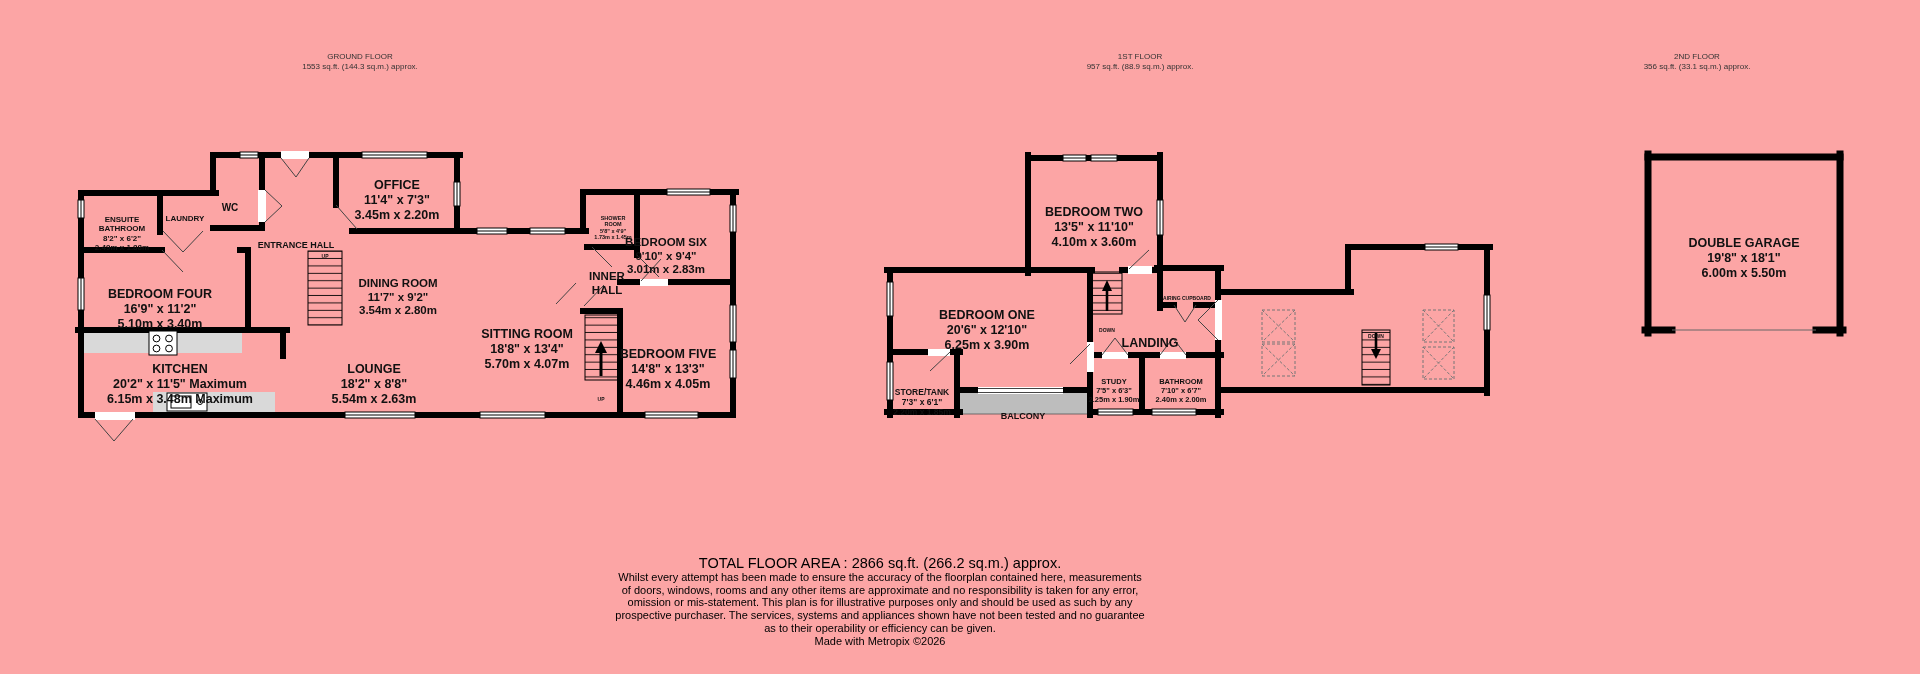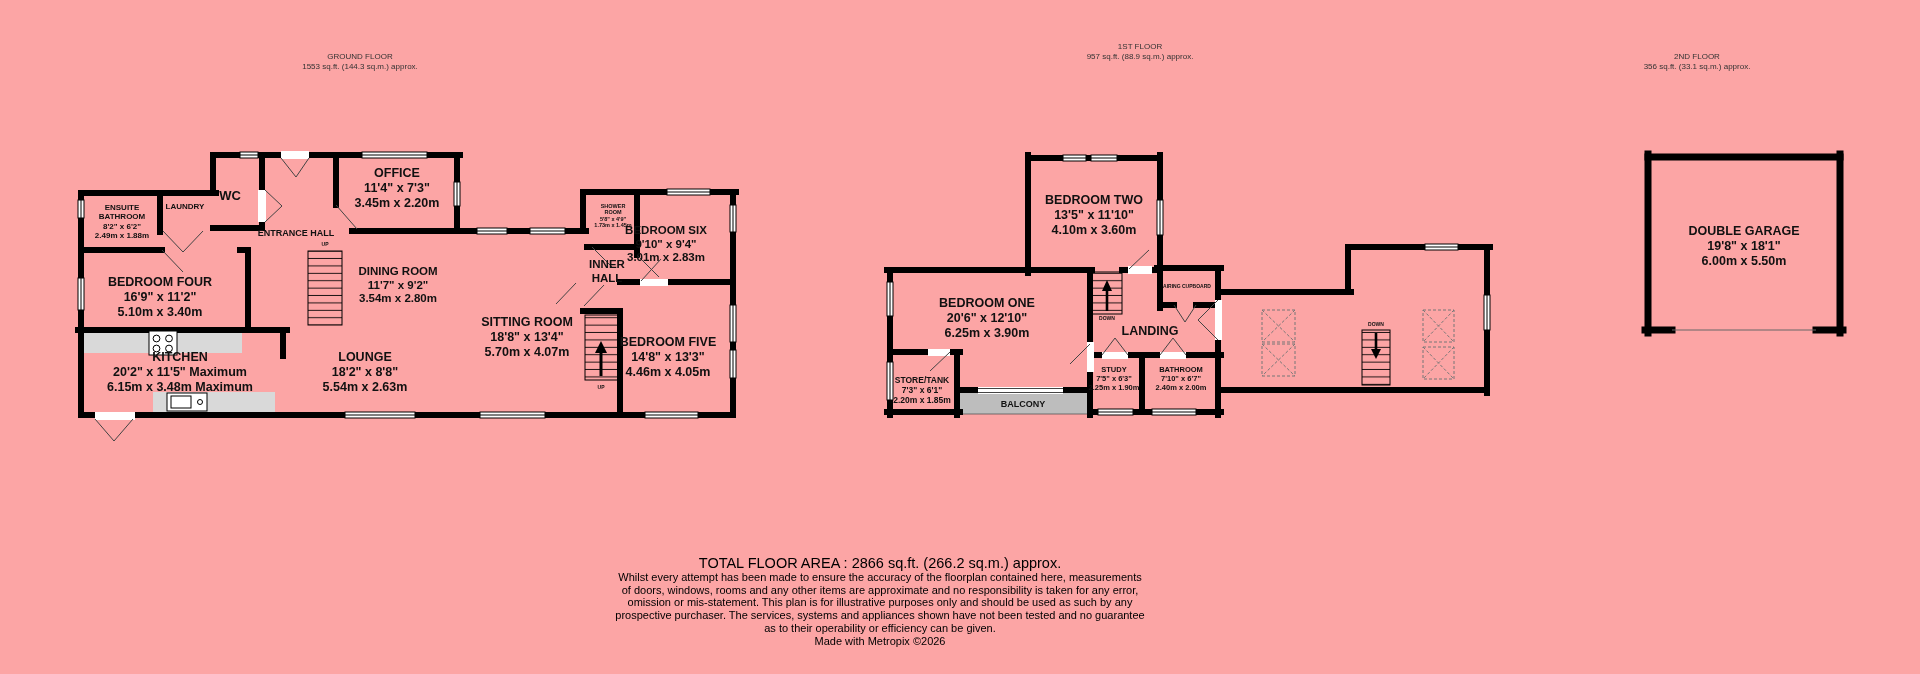--- a/index.html
+++ b/index.html
@@ -1,20 +1,20 @@
 <!DOCTYPE html>
 <html><head>
 <meta charset="utf-8">
 <style>
   html,body{margin:0;padding:0;background:#fff;}
   #canvas{position:relative;width:1920px;height:674px;background:#fca5a5;overflow:hidden;
           font-family:"Liberation Sans",sans-serif;color:#111;}
   svg{position:absolute;left:0;top:0;}
   .lbl{position:absolute;transform:translate(-50%,-50%);text-align:center;font-weight:bold;
-       white-space:nowrap;line-height:1.18;color:#111;z-index:5;}
+       white-space:nowrap;line-height:1.18;color:#111;z-index:5;margin-top:12px;}
   .caption{position:absolute;transform:translateX(-50%);text-align:center;font-size:8px;
            color:#333;line-height:1.3;font-weight:normal;z-index:5;}
   .footer{position:absolute;left:880px;top:555px;transform:translateX(-50%);
           width:1100px;text-align:center;z-index:5;}
   .footer-title{font-size:14.5px;color:#000;}
   .footer-line{font-size:11px;line-height:12.7px;color:#000;}
 </style>
 </head>
 <body>
 
@@ -250,39 +250,39 @@
       <g>
         <line x1="1672" y1="330" x2="1816" y2="330" stroke="#666" stroke-width="1"></line>
       </g>
     </g>
   </svg>
 
   <div class="caption" style="left:360px;top:52px">
     <div>GROUND FLOOR</div>
       <div>1553 sq.ft. (144.3 sq.m.) approx.</div>
   </div>
-  <div class="caption" style="left:1140px;top:42px">
+  <div class="caption" style="left:1140px;top:52px">
     <div>1ST FLOOR</div>
       <div>957 sq.ft. (88.9 sq.m.) approx.</div>
   </div>
   <div class="caption" style="left:1697px;top:52px">
     <div>2ND FLOOR</div>
       <div>356 sq.ft. (33.1 sq.m.) approx.</div>
   </div>
 
   <div class="lbl" style="left:122px;top:222px;font-size:8px">
     <div>ENSUITE</div>
       <div>BATHROOM</div>
     <div>8'2" x 6'2"</div>
       <div>2.49m x 1.88m</div>
   </div>
   <div class="lbl" style="left:185px;top:207px;font-size:8px">
     <div>LAUNDRY</div>
   </div>
-  <div class="lbl" style="left:230px;top:196px;font-size:13px">
+  <div class="lbl" style="left:230px;top:196px;font-size:10px">
     <div>WC</div>
   </div>
   <div class="lbl" style="left:296px;top:233px;font-size:9px">
     <div>ENTRANCE HALL</div>
   </div>
   <div class="lbl" style="left:397px;top:188px;font-size:12.5px">
     <div>OFFICE</div>
       <div>11'4" x 7'3"</div>
       <div>3.45m x 2.20m</div>
   </div>
@@ -294,21 +294,21 @@
   <div class="lbl" style="left:160px;top:297px;font-size:12.5px">
     <div>BEDROOM FOUR</div>
       <div>16'9" x 11'2"</div>
       <div>5.10m x 3.40m</div>
   </div>
   <div class="lbl" style="left:180px;top:372px;font-size:12.5px">
     <div>KITCHEN</div>
       <div>20'2" x 11'5" Maximum</div>
       <div>6.15m x 3.48m Maximum</div>
   </div>
-  <div class="lbl" style="left:365px;top:372px;font-size:12.5px">
+  <div class="lbl" style="left:374px;top:372px;font-size:12.5px">
     <div>LOUNGE</div>
       <div>18'2" x 8'8"</div>
       <div>5.54m x 2.63m</div>
   </div>
   <div class="lbl" style="left:527px;top:337px;font-size:12.5px">
     <div>SITTING ROOM</div>
       <div>18'8" x 13'4"</div>
       <div>5.70m x 4.07m</div>
   </div>
   <div class="lbl" style="left:607px;top:272px;font-size:11.5px">

